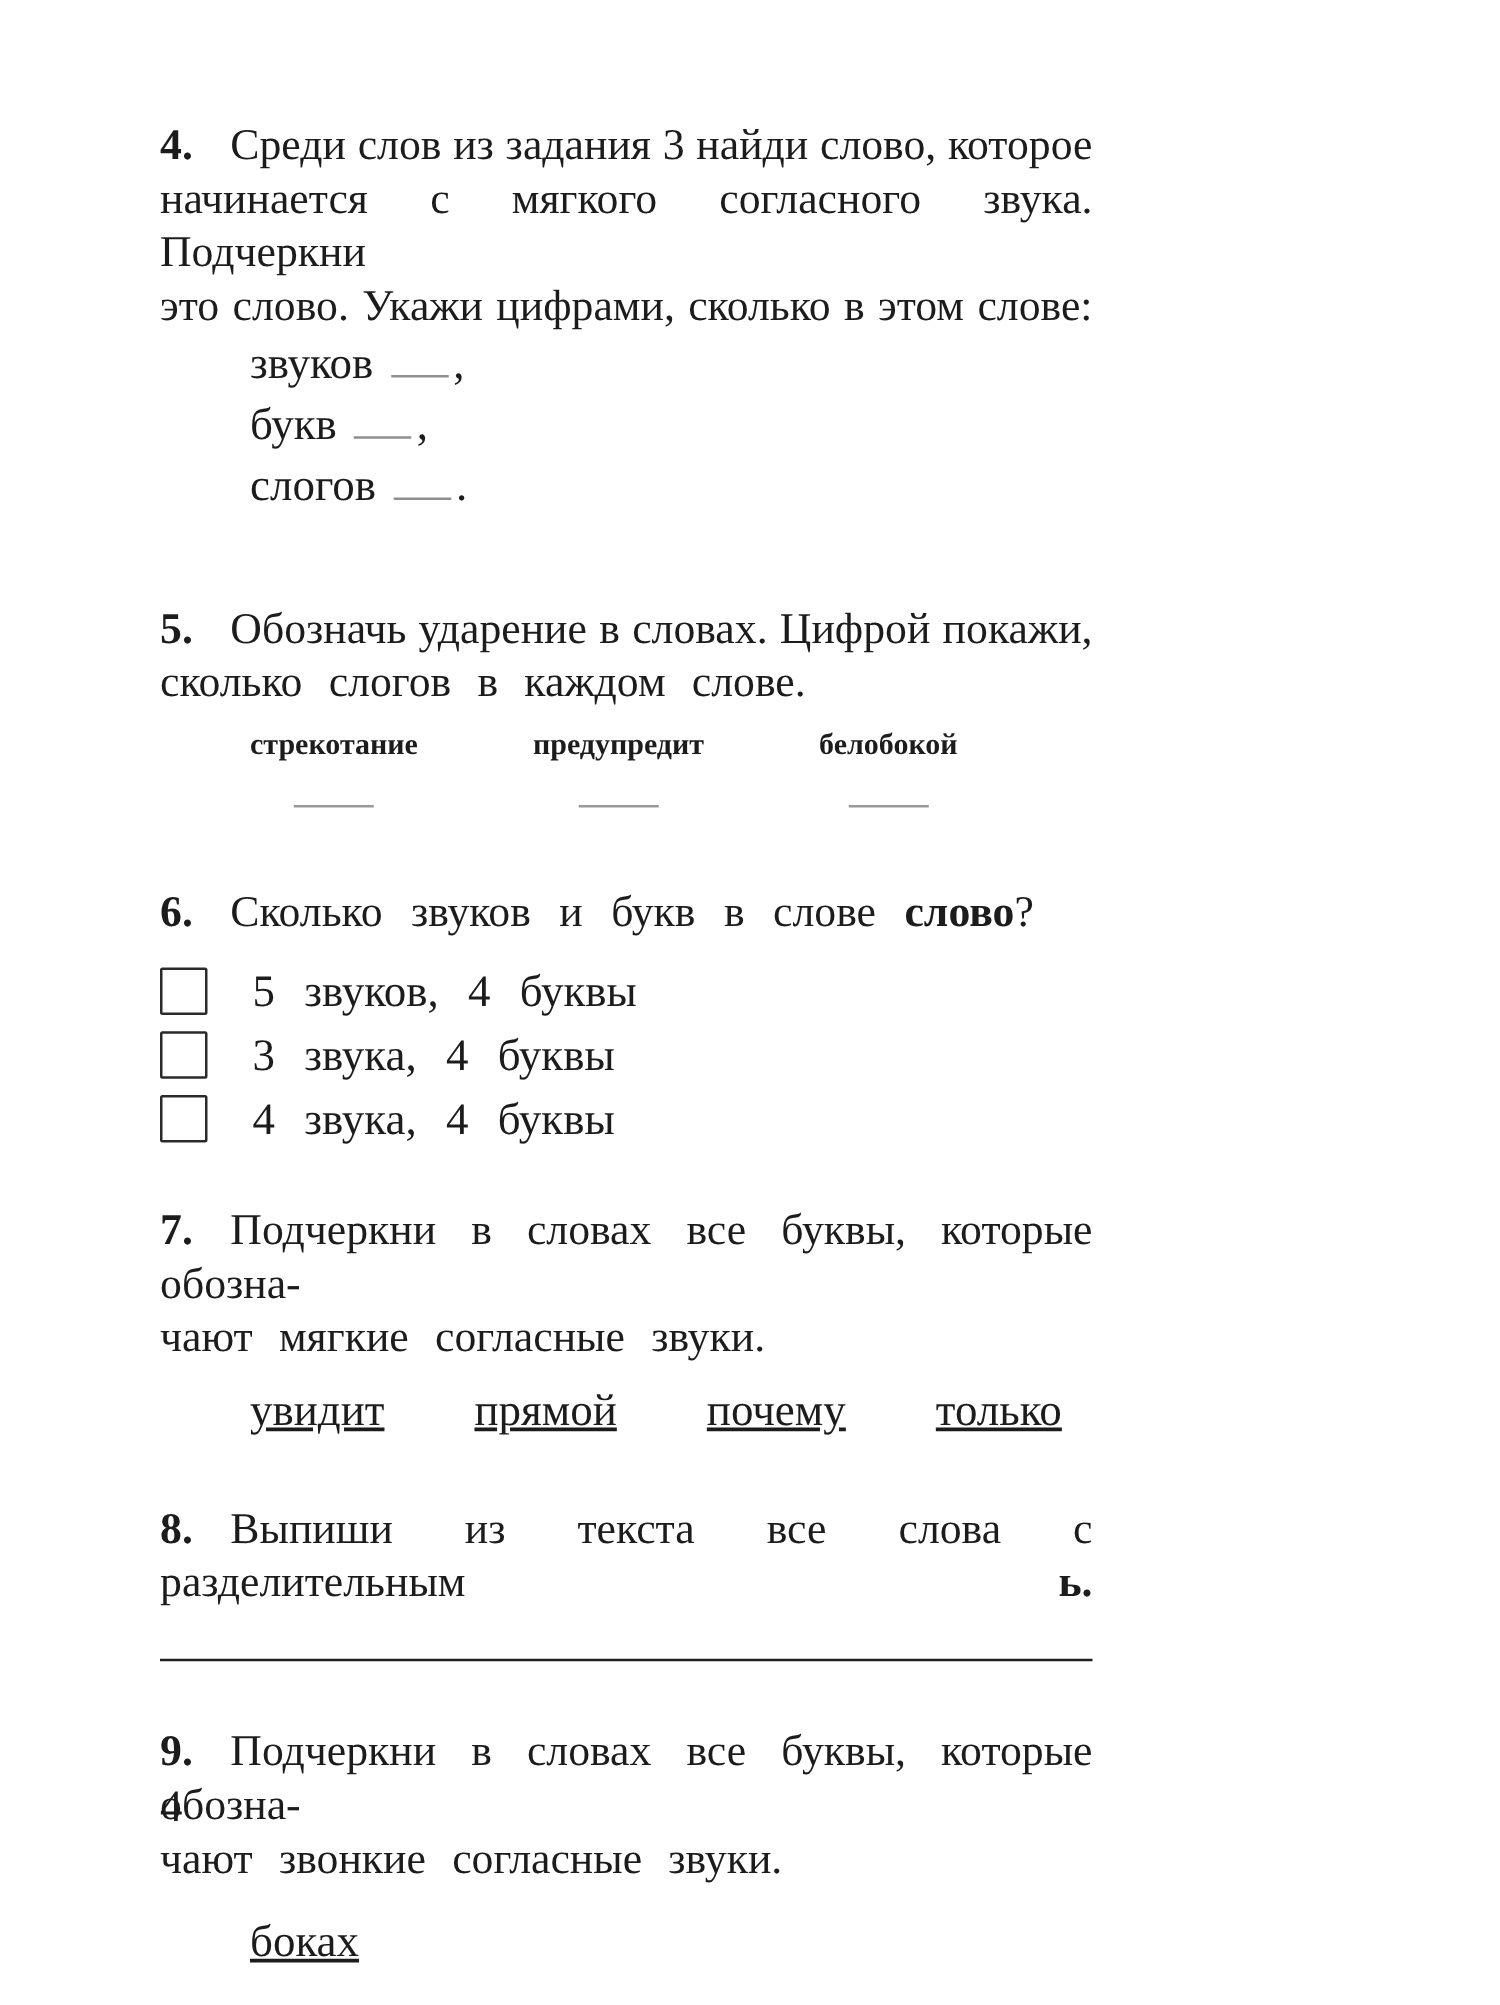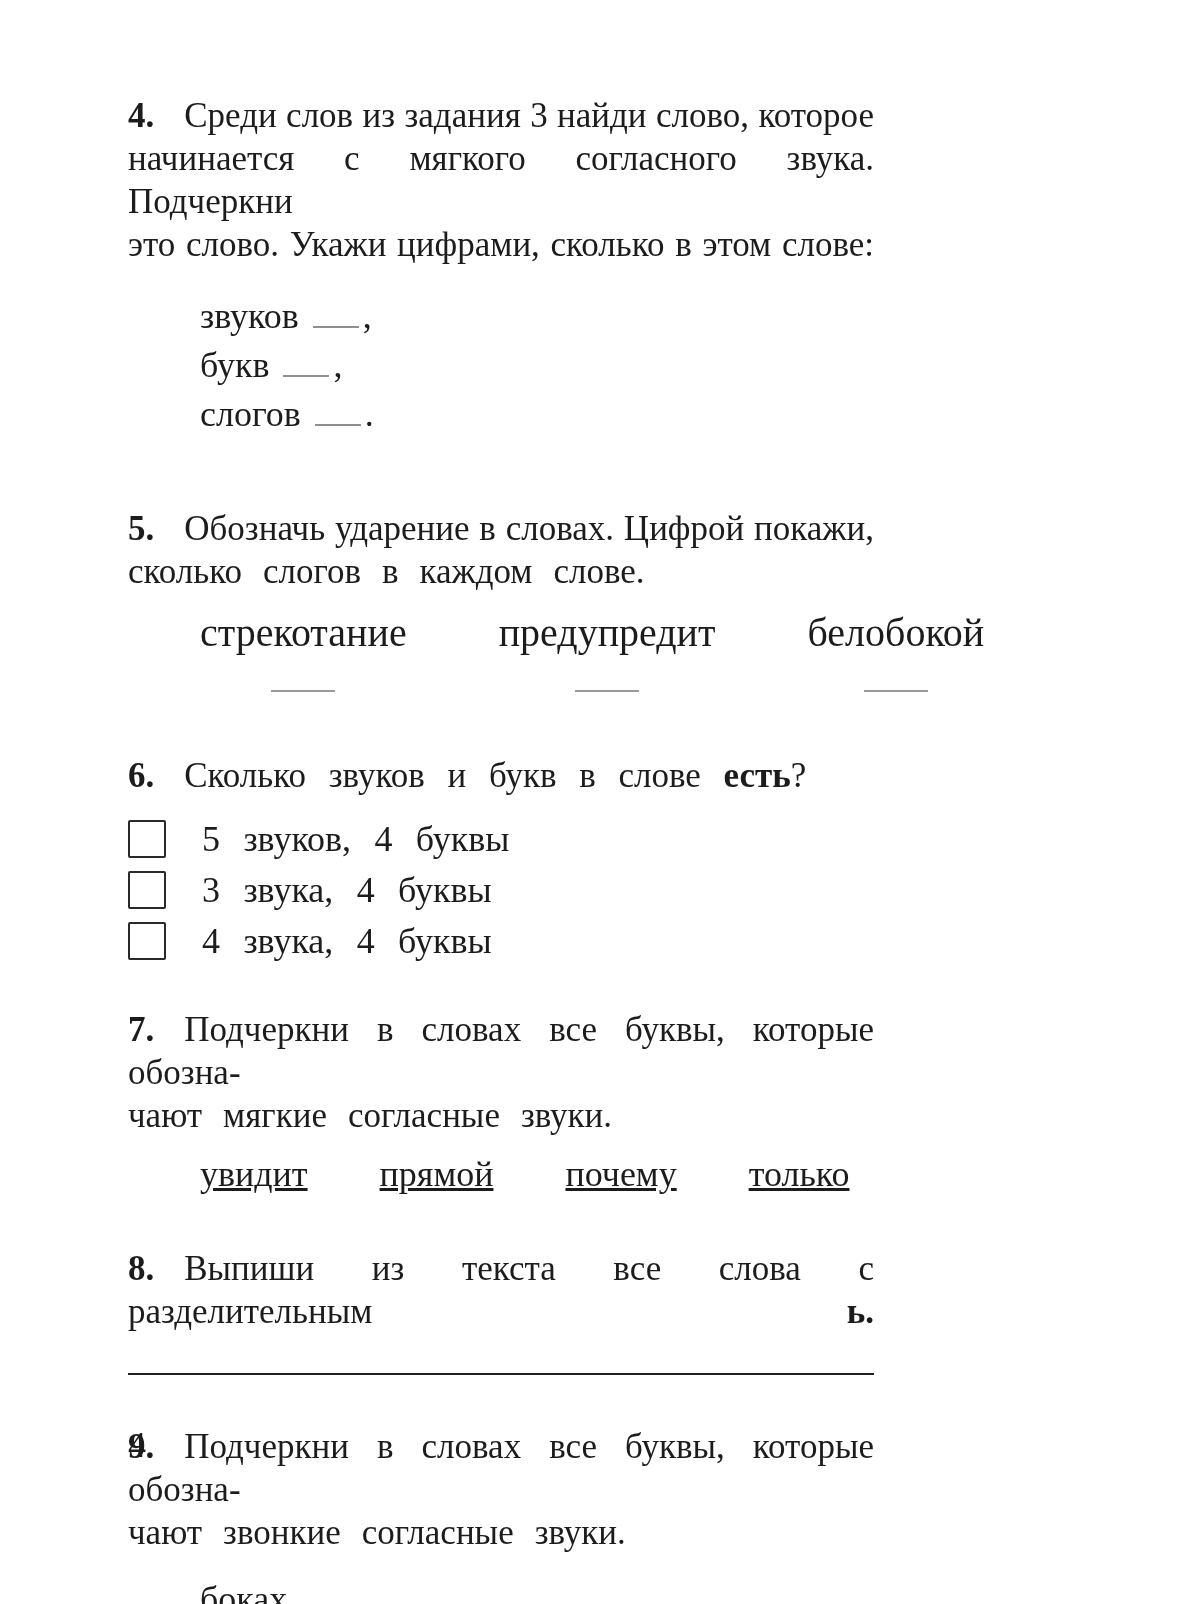--- a/index.html
+++ b/index.html
@@ -32,38 +32,38 @@
     text-align: left;
     text-align-last: left;
     word-spacing: 0.4em;
   }
   .num {
     font-weight: 700;
     margin-right: 30px;
   }
   .bold { font-weight: 700; }
 
-  .answers { margin-top: 26px; padding-left: 72px; }
+  .answers { padding-left: 72px; }
   .answer-line { font-size: 36px; line-height: 49px; }
   .blank {
     display: inline-block;
     width: 46px;
     height: 0.9em;
     border-bottom: 2px solid #8f8f8f;
     margin: 0 4px 0 14px;
   }
 
   .task-t5 { margin-top: 68px; }
   .words5 {
     margin-top: 16px;
     padding-left: 72px;
     display: flex;
     gap: 92px;
   }
-  .w5col { font-size: 40px; text-align: center; }
+  .w5col { font-size: 24px; text-align: center; font-weight: bold; }
   .w5col .word { display: block; text-align: left; }
   .underline {
     display: block;
     width: 64px;
     border-bottom: 2px solid #9a9a9a;
     margin: 34px auto 0 auto;
     height: 0;
   }
 
   .task-t6 { margin-top: 62px; }
@@ -147,21 +147,21 @@
       <span class="word">предупредит</span>
       <span class="underline"></span>
     </div>
     <div class="w5col">
       <span class="word">белобокой</span>
       <span class="underline"></span>
     </div>
   </div>
 
   <section class="task task-t6">
-    <div class="line loose"><span class="num">6.</span><span>Сколько звуков и букв в слове</span> <span class="bold">есть</span><span>?</span></div>
+    <div class="line loose"><span class="num">6.</span><span>Сколько звуков и букв в слове</span> <span class="bold">слово</span><span>?</span></div>
   </section>
 
   <div class="options">
     <div class="option-row">
       <span class="checkbox"></span>
       <span class="option-label">5 звуков, 4 буквы</span>
     </div>
     <div class="option-row">
       <span class="checkbox"></span>
       <span class="option-label">3 звука, 4 буквы</span>

